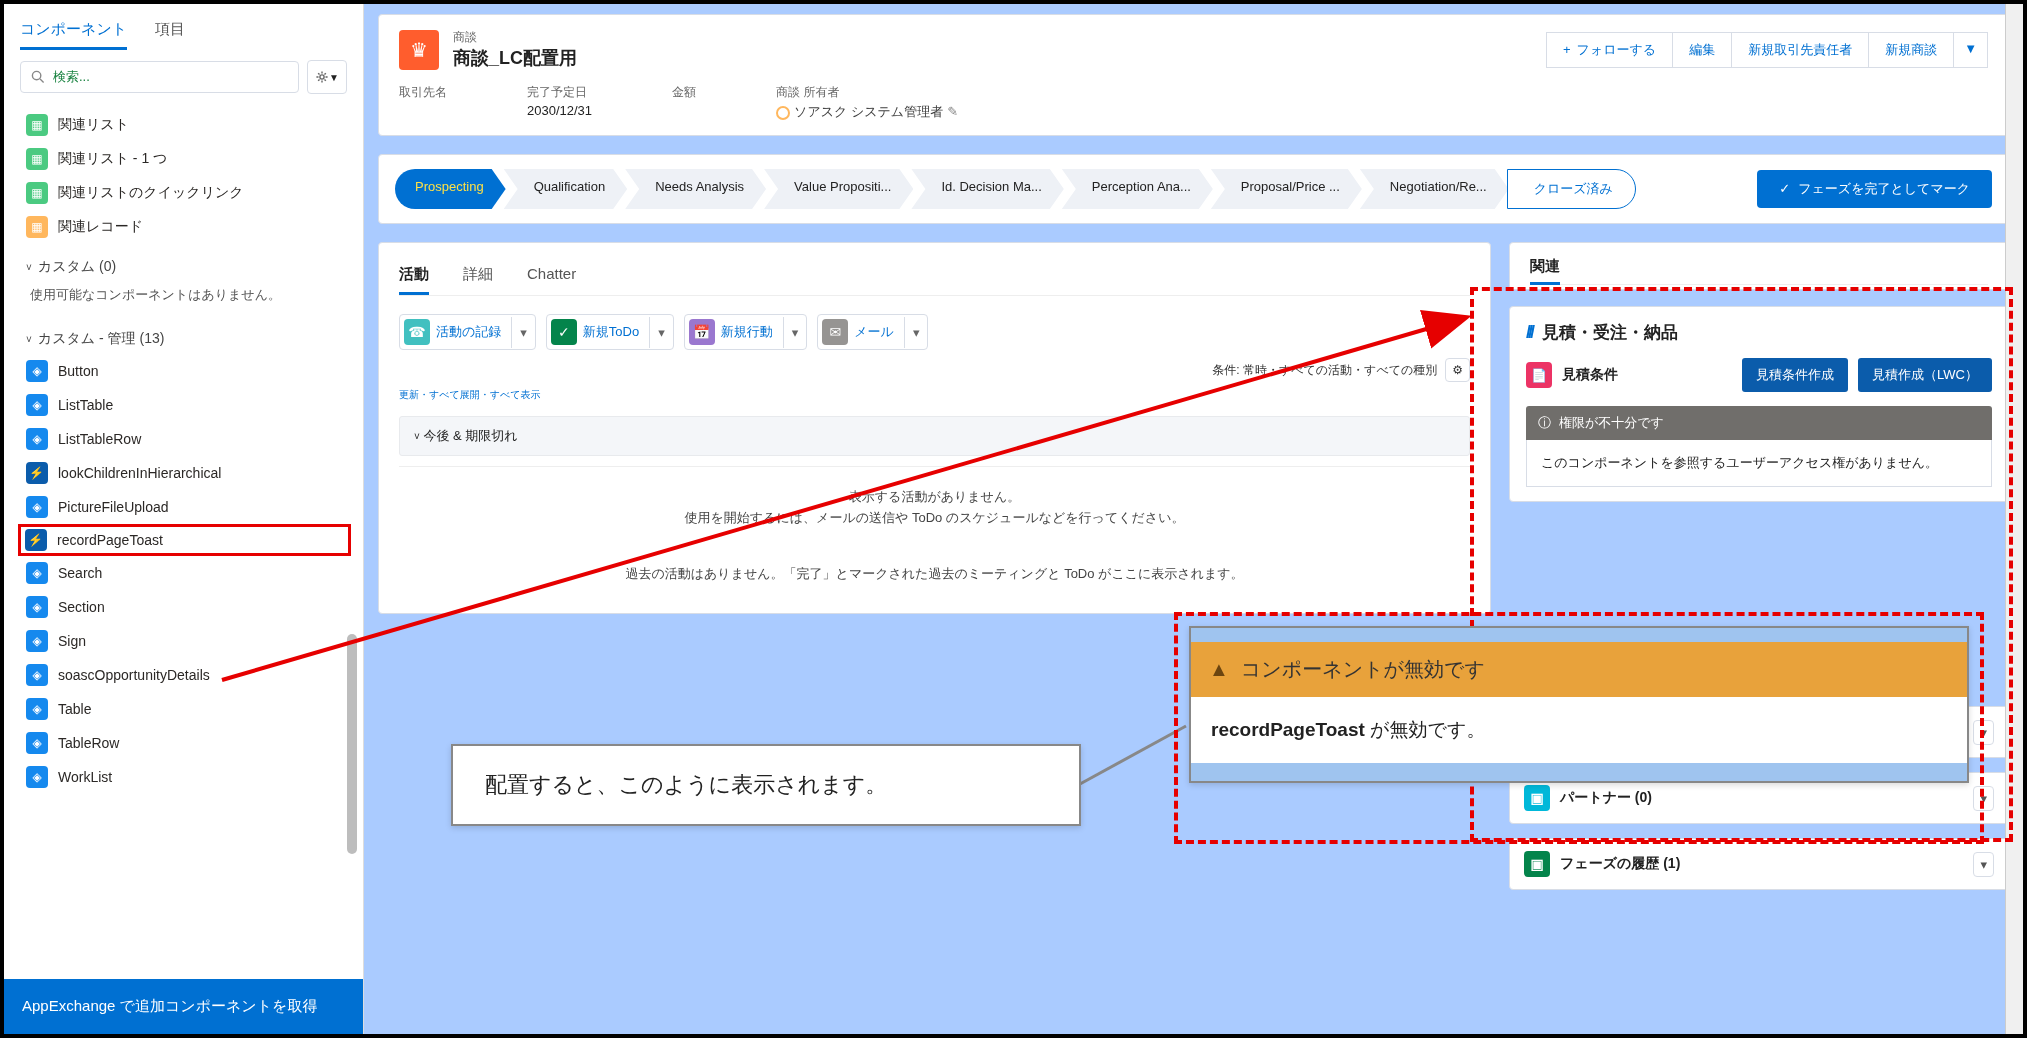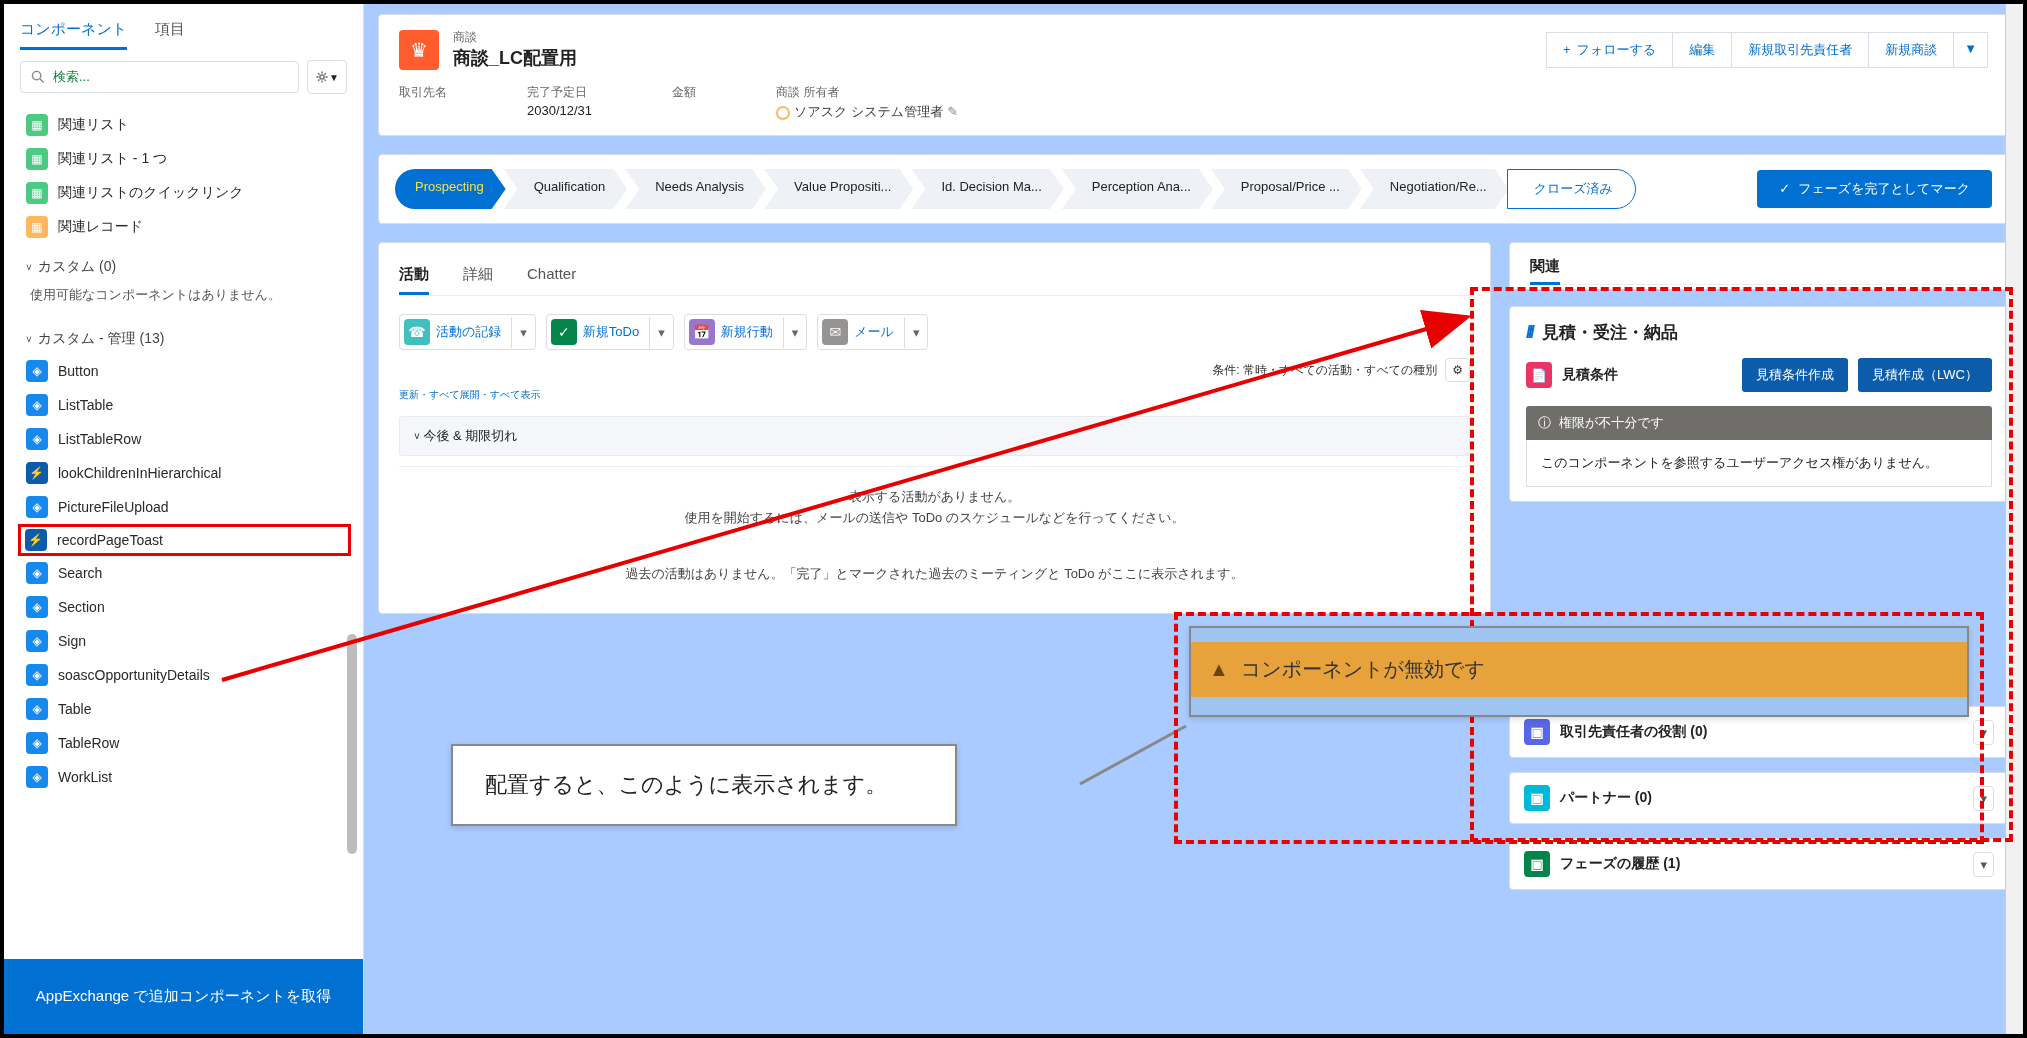--- a/index.html
+++ b/index.html
@@ -20,21 +20,21 @@
   .side-icon { width: 22px; height: 22px; border-radius: 4px; display: inline-flex; align-items: center; justify-content: center; color: #fff; font-size: 12px; flex-shrink: 0; }
   .ic-teal { background: #4bca81; }
   .ic-orange { background: #ffb75d; }
   .ic-blue { background: #1589ee; }
   .ic-lwc { background: #0b5cab; }
   .side-section { padding: 14px 4px 6px; font-size: 14px; color: #444; display: flex; align-items: center; gap: 6px; font-weight: 500; }
   .side-hint { padding: 4px 8px 12px; font-size: 13px; color: #555; }
   .highlighted { border: 3px solid #e60000; padding: 2px 4px; margin-left: -4px; }
   .side-scrollbar { position: absolute; right: 6px; top: 120px; bottom: 60px; width: 10px; }
   .side-thumb { position: absolute; right: 0; top: 510px; width: 10px; height: 220px; background: #bdbdbd; border-radius: 5px; }
-  .side-footer { background: #0070d2; color: #fff; padding: 28px; text-align: center; font-size: 15px; }
+  .side-footer { background: #0070d2; color: #fff; padding: 18px; text-align: left; font-size: 15px; }
 
   
   .main { flex: 1; background: #aacbff; padding: 10px 14px; overflow: hidden; position: relative; }
   .main-scroll-left { position: absolute; right: 0; top: 0; bottom: 0; width: 18px; background: #f0f0f0; border-left: 1px solid #ccc; }
 
   .record-header { background: #fff; border: 1px solid #d8dde6; border-radius: 4px; padding: 14px 20px; }
   .rh-top { display: flex; align-items: center; justify-content: space-between; }
   .rh-left { display: flex; align-items: center; gap: 14px; }
   .rh-icon { width: 40px; height: 40px; background: #ff5d2d; border-radius: 4px; display: flex; align-items: center; justify-content: center; color: #fff; font-size: 20px; }
   .rh-titles .obj { font-size: 12px; color: #666; }
@@ -388,24 +388,25 @@
   <svg class="arrow-svg" style="left:0; top:0;" width="2027" height="1038">
     <defs>
         <marker id="ah" markerWidth="12" markerHeight="12" refX="10" refY="5" orient="auto">
           <path d="M0,0 L12,5 L0,10 z" fill="#e60000"></path>
         </marker>
       </defs>
     <line x1="218" y1="676" x2="1460" y2="314" stroke="#e60000" stroke-width="4" marker-end="url(#ah)"></line>
     <line x1="1076" y1="780" x2="1182" y2="722" stroke="#888" stroke-width="3"></line>
   </svg>
 
-  <div class="callout-box" style="left:447px; top:740px; width:506px;">配置すると、このように表示されます。</div>
+  <div class="callout-box" style="left:447px; top:740px; width:630px;">配置すると、このように表示されます。</div>
 
   <div class="detail-box" style="left:1185px; top:622px; width:780px;">
     <div style="height:14px; background:#9fc4ef;"></div>
     <div class="warn-bar">
         <span class="tri">▲</span>
         <span>コンポーネントが無効です</span>
       </div>
+    <div class="warn-body"><b>recordPageToast</b><span> が無効です。</span></div>
     <div style="height:18px; background:#9fc4ef;"></div>
   </div>
   <div class="red-dash" style="left:1170px; top:608px; width:810px; height:232px;"></div>
 </div>
 
 </body></html>

